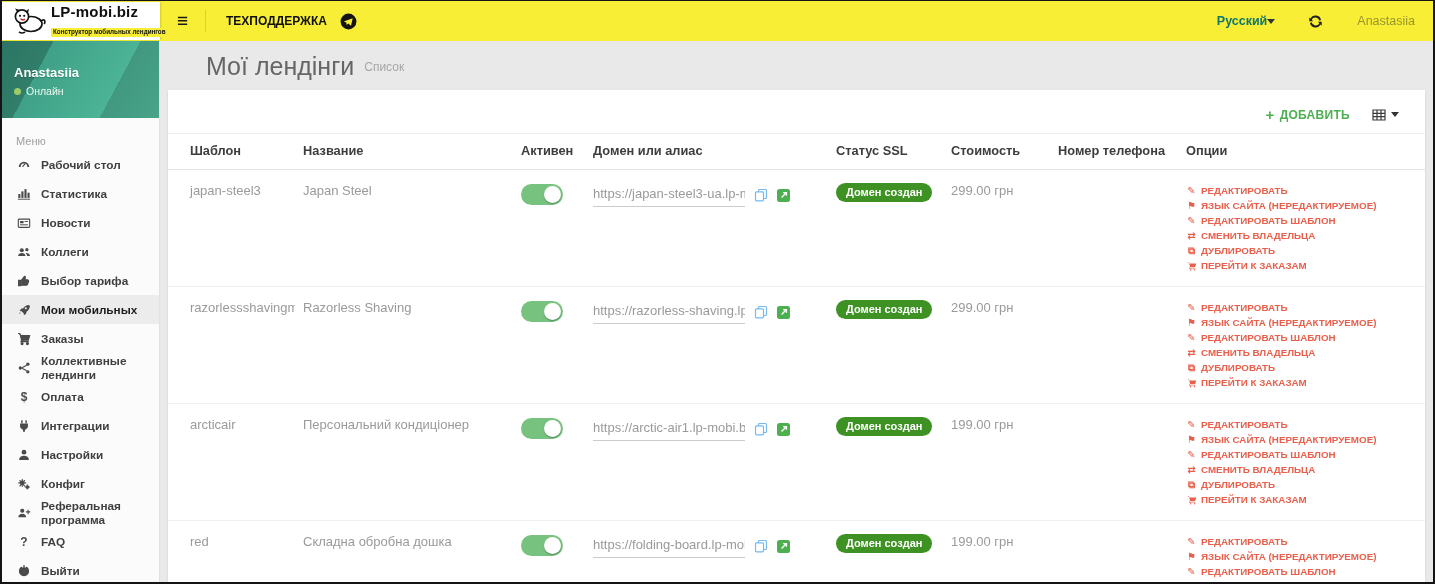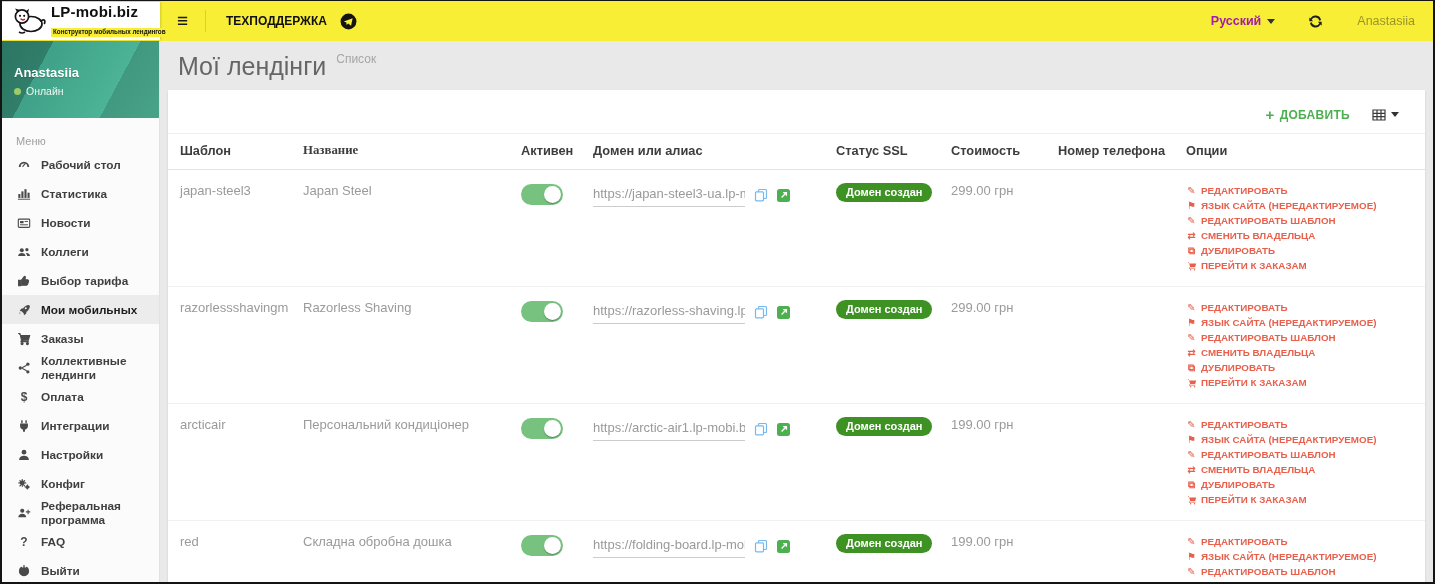--- a/index.html
+++ b/index.html
@@ -14,21 +14,21 @@
   
   .topbar { height:40px; flex:0 0 40px; background:#f7ee35; display:flex; align-items:center; }
   .logo-box { width:158px; background:#fff; display:flex; align-items:center; gap:5px; padding:2px 6px 2px 10px; box-shadow:1px 0 2px rgba(0,0,0,.15); cursor:pointer; }
   .logo-text { line-height:1.1; }
   .brand { font-weight:bold; font-size:15px; color:#101010; letter-spacing:.2px; }
   .tagline { font-size:6.3px; font-weight:bold; color:#101010; background:#f7ee35; display:inline-block; padding:1px 2px; white-space:nowrap; }
   .tb-btn { background:none; border:none; cursor:pointer; display:flex; align-items:center; justify-content:center; }
   .hamburger { width:46px; font-size:19px; font-weight:bold; color:#1a1a1a; border-right:1px solid rgba(0,0,0,.12); }
   .support { display:flex; align-items:center; gap:13px; padding:0 20px; font-weight:bold; font-size:12px; color:#101010; cursor:pointer; }
   .tb-spacer { flex:1; }
-  .lang { display:flex; align-items:center; gap:6px; padding:0 16px; font-weight:bold; font-size:12.5px; color:#a21caf; cursor:pointer; }
+  .lang { display:flex; align-items:center; gap:0; padding:0 16px; font-weight:bold; font-size:12.5px; color:#0f766e; cursor:pointer; }
   .caret { width:0; height:0; border-left:4px solid transparent; border-right:4px solid transparent; border-top:5px solid #333; }
   .tb-sep { width:1px; background:rgba(0,0,0,.12); }
   .refresh { width:46px; }
   .tb-user { display:flex; align-items:center; padding:0 18px; font-size:12.5px; color:rgba(30,30,30,.45); cursor:pointer; }
 
   
   .body-row { flex:1; display:flex; min-height:0; }
 
   
   .sidebar { width:158px; flex:0 0 158px; background:#fbfbfb; border-right:1px solid #e2e2e2; display:flex; flex-direction:column; }
@@ -44,35 +44,35 @@
   .menu-label { padding:17px 14px 3px; font-size:11px; color:#9e9e9e; }
   .menu { flex:1; }
   .mi { height:29px; display:flex; align-items:center; gap:9px; padding:0 14px; font-size:11.8px; font-weight:bold; color:#3f3f3f; cursor:pointer; text-decoration:none; }
   .mi.active { background:#ececec; color:#1d1d1d; }
   .mi-ic { width:16px; flex:0 0 16px; display:flex; justify-content:center; color:#4a4a4a; font-weight:bold; }
   .mi-ic svg { width:14px; height:14px; fill:currentColor; }
   .char-ic { font-size:12px; }
 
   
   .main { flex:1; display:flex; flex-direction:column; background:#e9e9e9; min-width:0; }
-  .page-head { padding:11px 18px 9px; display:flex; align-items:flex-start; gap:10px; }
+  .page-head { padding:11px 18px 9px; display:flex; align-items:center; gap:10px;margin-left:28px; }
   .page-title { font-size:25px; font-weight:400; color:#666; }
   .page-sub { font-size:12px; color:#a6a6a6; }
   .card { background:#fff; margin:0 8px; flex:1; box-shadow:0 1px 2px rgba(0,0,0,.12); overflow:hidden; display:flex; flex-direction:column; }
   .card-toolbar { display:flex; justify-content:flex-end; align-items:center; gap:22px; padding:17px 26px 11px; }
   .add-btn { display:flex; align-items:center; gap:5px; color:#4caf50; font-weight:bold; font-size:12px; letter-spacing:.3px; text-decoration:none; cursor:pointer; }
   .add-plus { font-size:15px; line-height:1; }
   .grid-btn { display:flex; align-items:center; gap:5px; color:#3a3a3a; }
   .grid-btn svg { width:14px; height:14px; stroke:#3a3a3a; fill:none; stroke-width:1.2; }
 
   table { width:100%; border-collapse:collapse; table-layout:fixed; }
   th { text-align:left; font-size:12.8px; color:#3d3d3d; padding:9px 8px 11px; border-top:1px solid #efefef; border-bottom:1px solid #e3e3e3; font-weight:bold; white-space:nowrap; overflow:hidden; }
   td { vertical-align:top; padding:13px 8px; font-size:13px; color:#9a9a9a; border-bottom:1px solid #f0f0f0; overflow:hidden; }
-  th:first-child, td:first-child { padding-left:12px; }
-  .col-tpl { width:127px; } .col-name { width:218px;font-family:Liberation Serif, serif; } .col-active { width:72px; }
+  th:first-child, td:first-child { padding-left:22px; }
+  .col-tpl { width:127px; } .col-name { width:218px; } .col-active { width:72px; }
   .col-domain { width:243px; } .col-ssl { width:115px; } .col-price { width:107px; }
   .col-phone { width:128px; }
   tbody tr { height:104px;margin-left:27px; }
 
   .toggle { width:42px; height:21px; border-radius:11px; background:#77c27f; position:relative; display:inline-block; cursor:pointer; margin-top:1px; }
   .knob { position:absolute; right:2px; top:2px; width:17px; height:17px; background:#fff; border-radius:50%; box-shadow:0 1px 1px rgba(0,0,0,.3); }
 
   .dom-wrap { display:flex; align-items:center; gap:9px; }
   .dom-input { width:152px; border:none; border-bottom:1px solid #ccc; font-size:13px; color:#9a9a9a; padding:3px 0 5px; background:transparent; font-family:inherit; outline:none; }
   .ic-btn { background:none; border:none; cursor:pointer; display:inline-flex; padding:0; }

